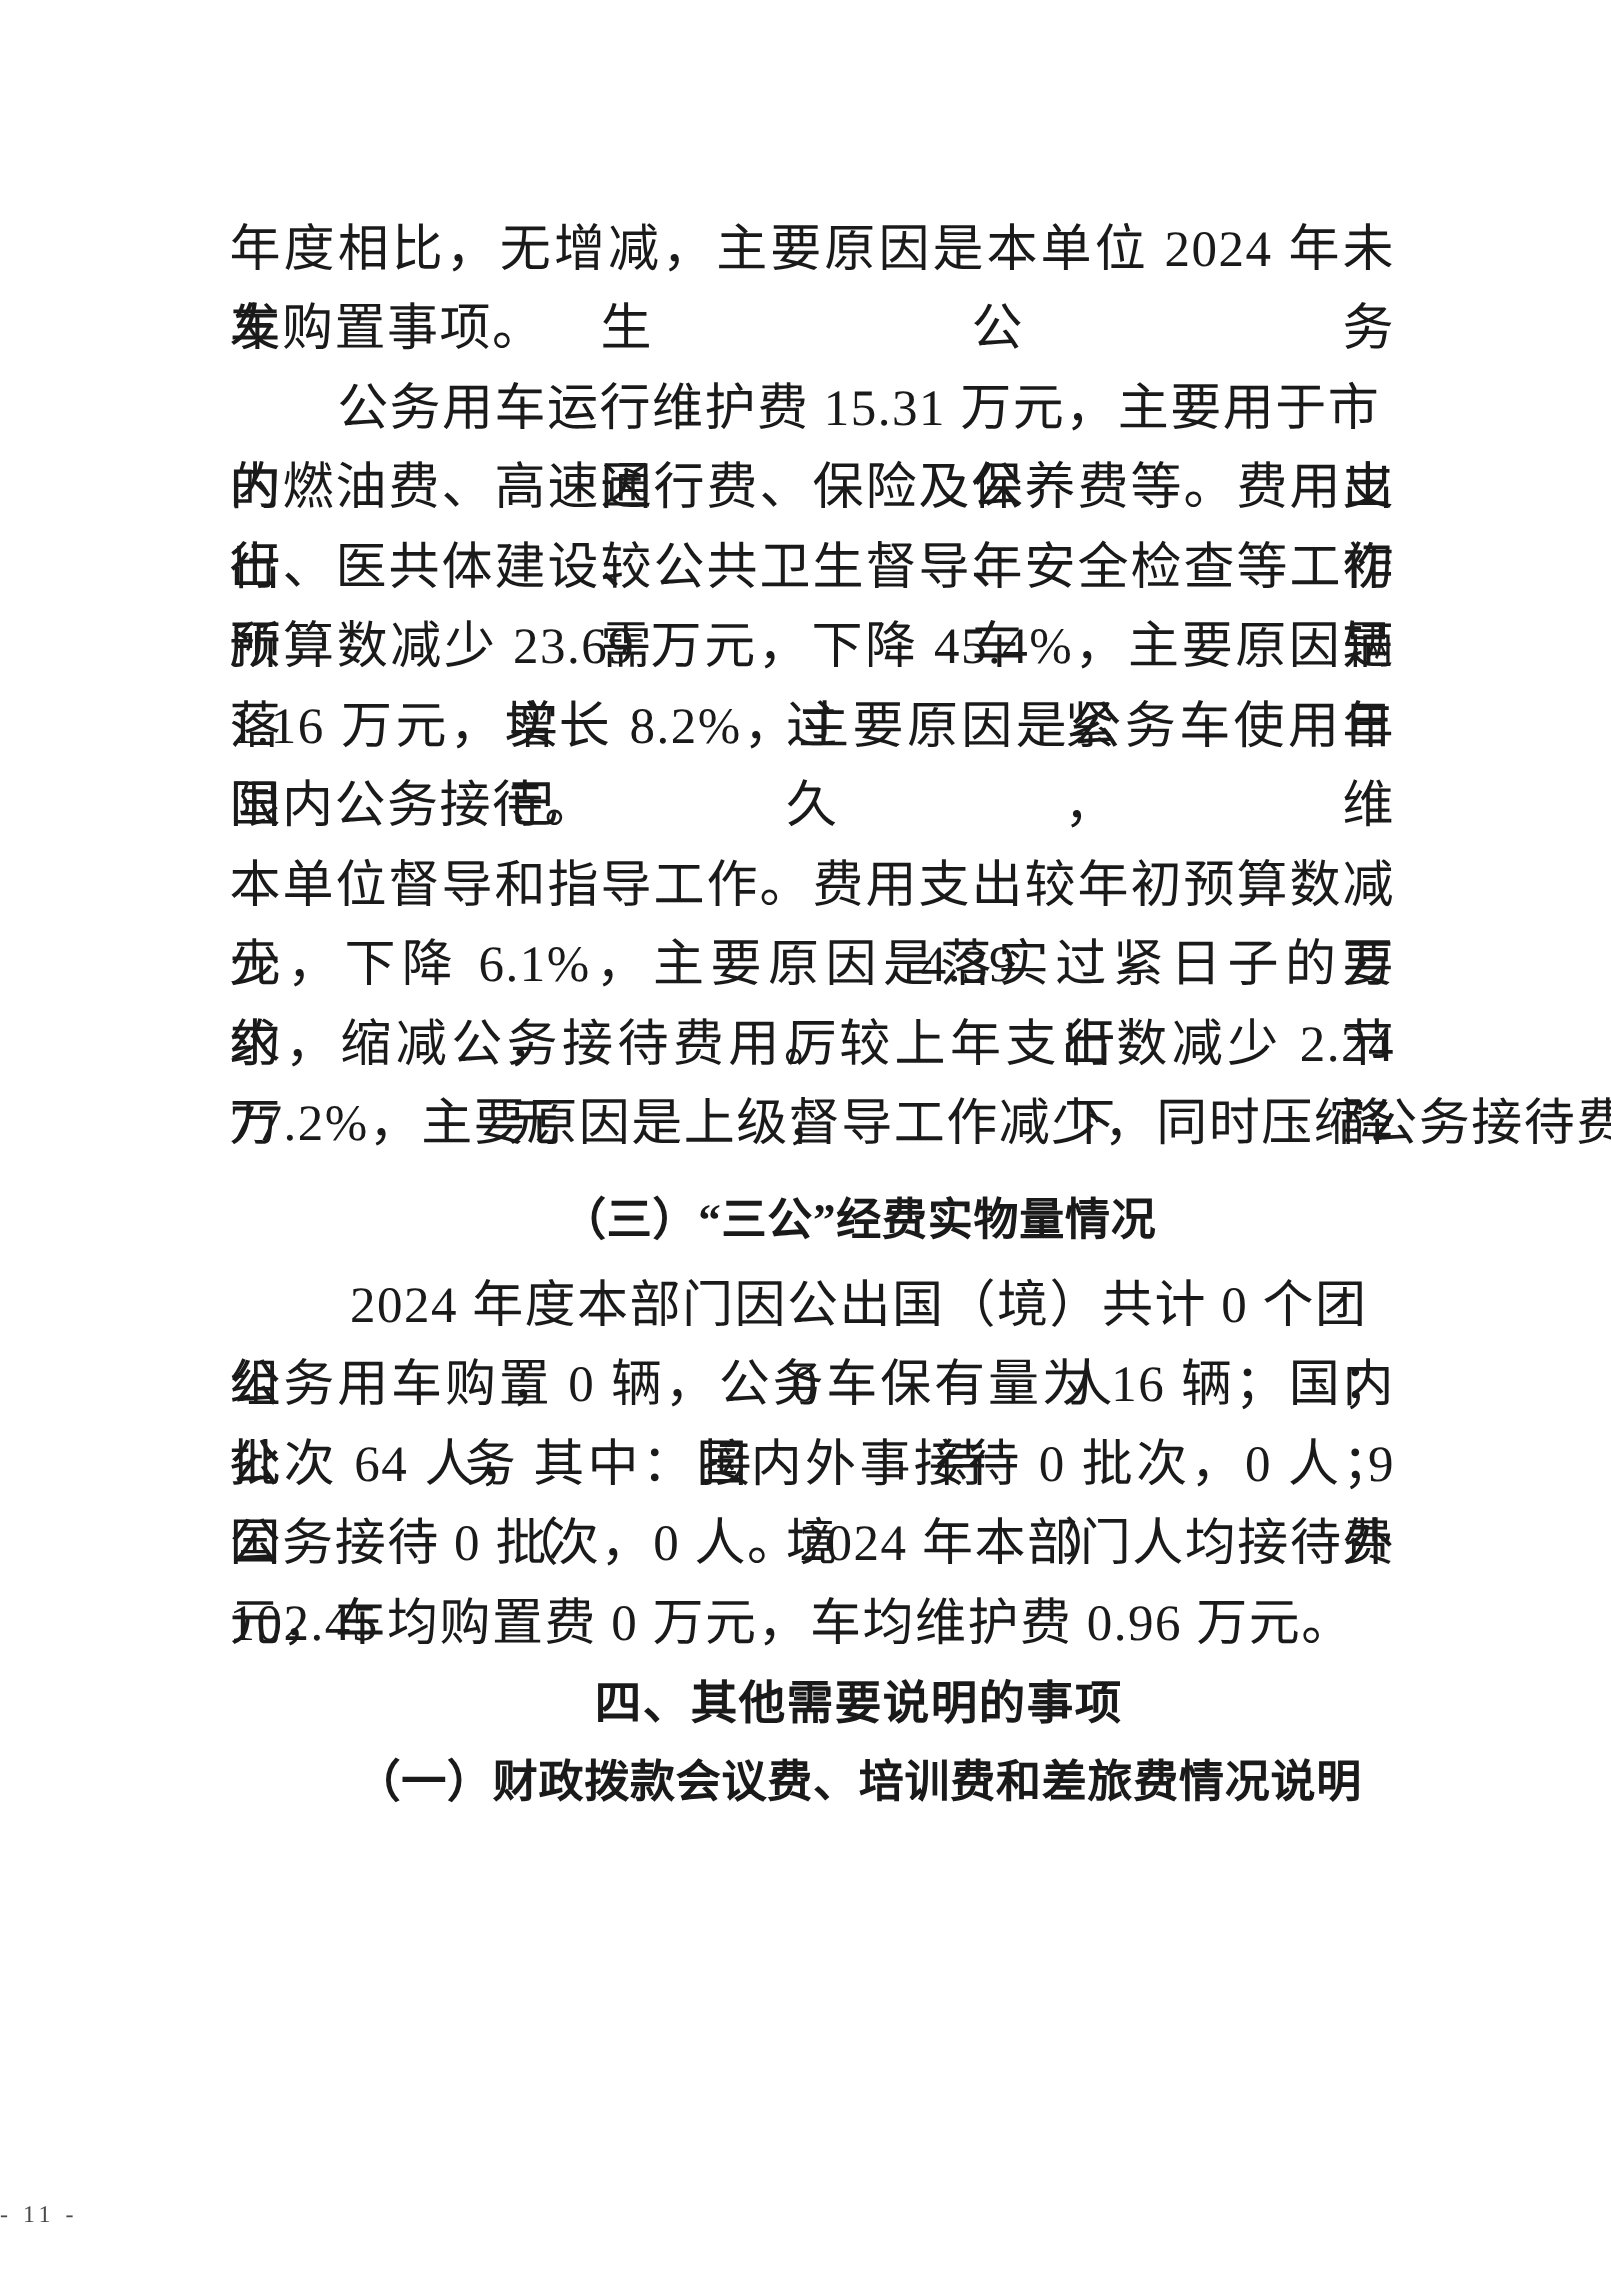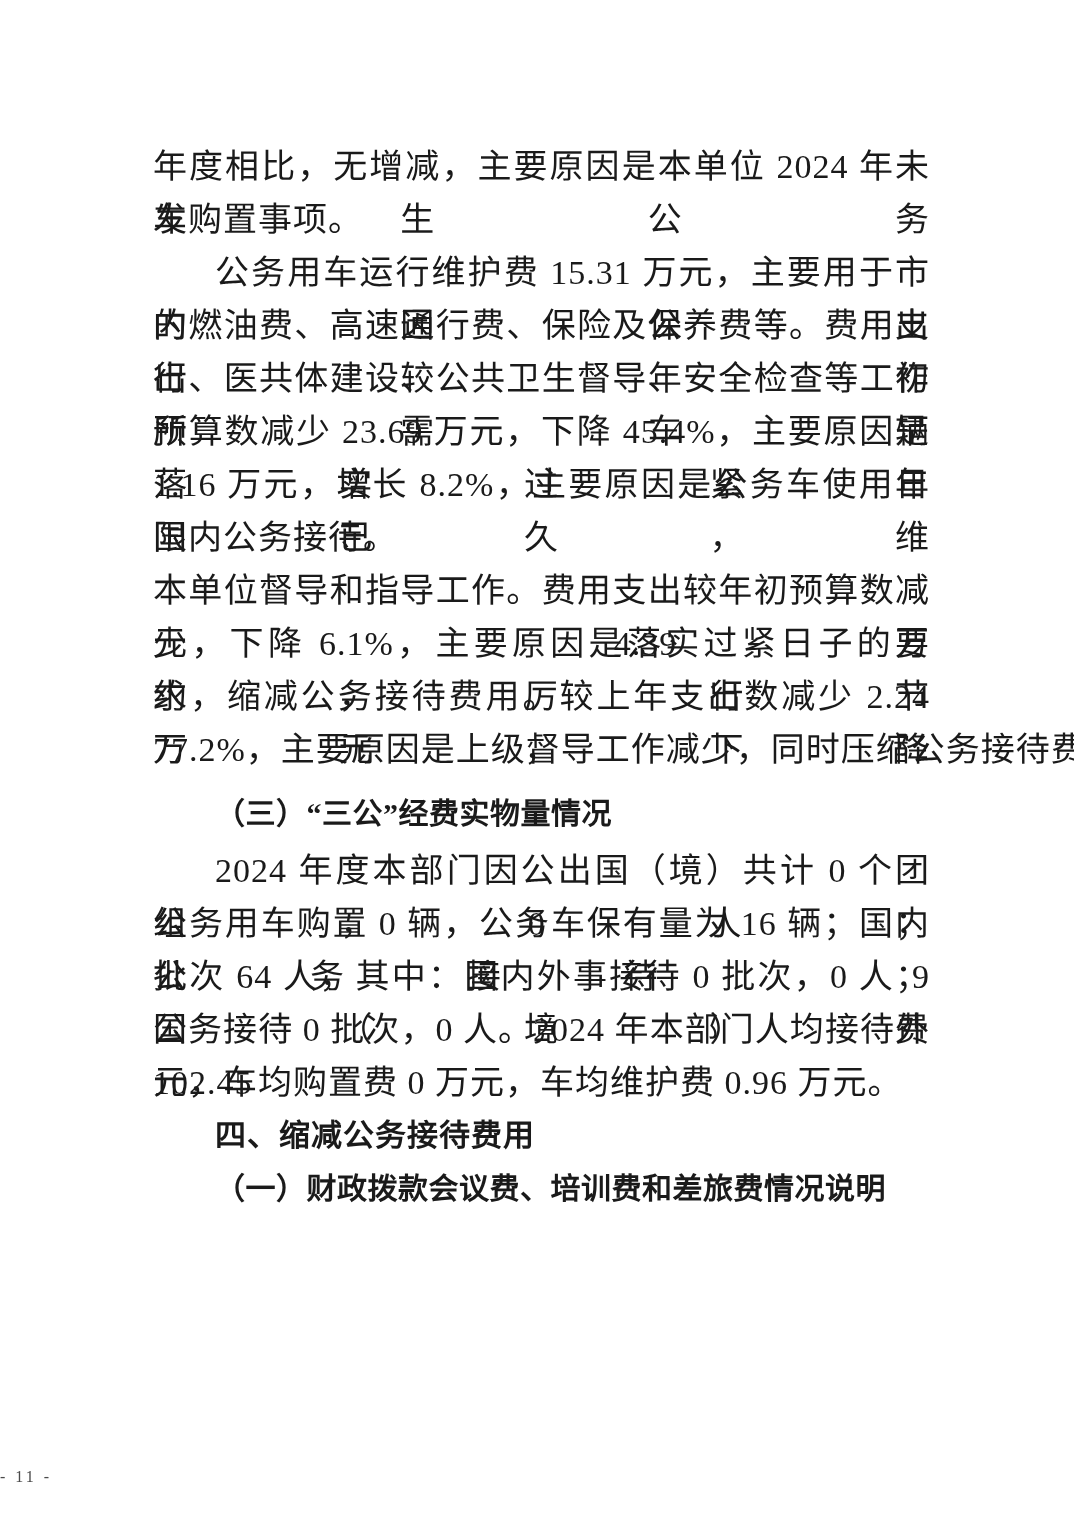--- a/index.html
+++ b/index.html
@@ -32,20 +32,21 @@
   }
   
   .jl {
     white-space: normal;
     text-align: justify;
     text-align-last: justify;
     -moz-text-align-last: justify;
   }
   .ind {
     text-indent: 62px;
+    text-align: center;
   }
   .h-kai {
     height: 53px;
     line-height: 53px;
     font-size: 30px;
     font-weight: bold;
     letter-spacing: 0.5px;
     font-family: "Liberation Serif", "DejaVu Serif", serif;
     white-space: nowrap;
   }
@@ -91,19 +92,19 @@
     <div class="line jl">本单位督导和指导工作。费用支出较年初预算数减少 4.39 万</div>
     <div class="line jl">元，下降 6.1%，主要原因是落实过紧日子的要求，厉行节</div>
     <div class="line jl">约，缩减公务接待费用。较上年支出数减少 2.24 万元，下降</div>
     <div class="line">77.2%，主要原因是上级督导工作减少，同时压缩公务接待费。</div>
     <div class="h-kai major ind">（三）“三公”经费实物量情况</div>
     <div class="line jl ind">2024 年度本部门因公出国（境）共计 0 个团组，0 人；</div>
     <div class="line jl">公务用车购置 0 辆，公务车保有量为 16 辆；国内公务接待 9</div>
     <div class="line jl">批次 64 人，其中：国内外事接待 0 批次，0 人；国（境）外</div>
     <div class="line jl">公务接待 0 批次，0 人。2024 年本部门人均接待费 102.45</div>
     <div class="line">元，车均购置费 0 万元，车均维护费 0.96 万元。</div>
-    <div class="h-hei ind">四、缩减公务接待费用</div>
+    <div class="h-hei ind">四、其他需要说明的事项</div>
     <div class="h-kai ind">（一）财政拨款会议费、培训费和差旅费情况说明</div>
   </div>
 
   <div class="footer">- 11 -</div>
 
 </div>
 
 </body></html>

